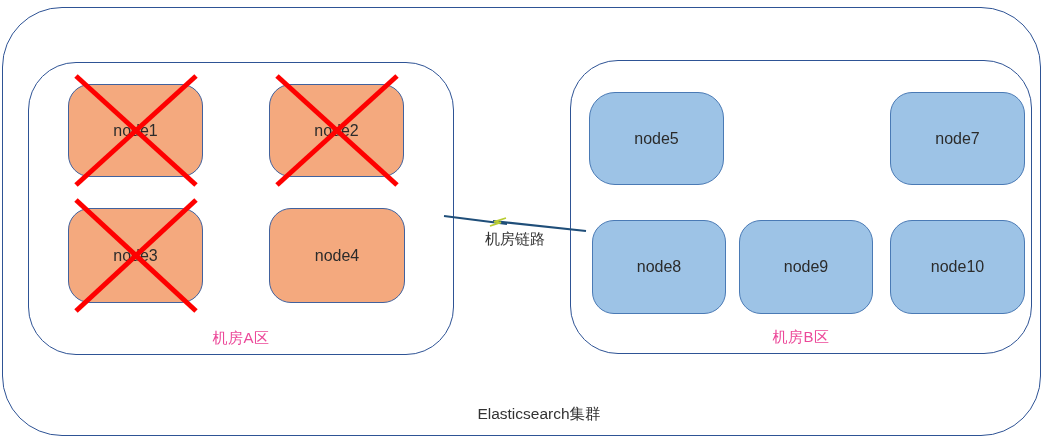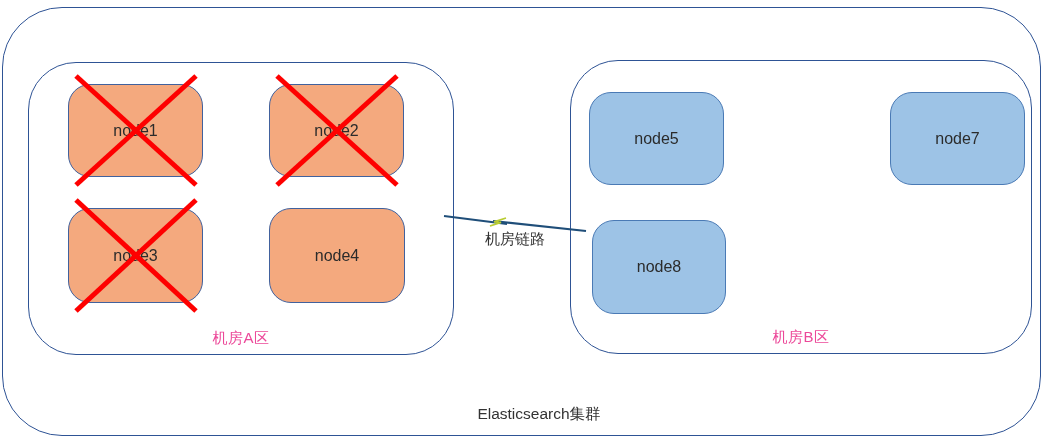--- a/index.html
+++ b/index.html
@@ -19,21 +19,21 @@
   .node{position:absolute;border-radius:22px;display:flex;align-items:center;justify-content:center;
     font-size:16px;color:#2b2b2b;box-sizing:border-box;}
   .node.orange{background:#F4A97E;border:1.3px solid #41619D;}
   .node.blue{background:#9DC3E6;border:1.3px solid #4A7AB5;}
   .node.gold{background:#BF9211;border:1.3px solid #2E5395;}
 
   .n1{left:68px;top:84px;width:135px;height:93px;}
   .n2{left:269px;top:84px;width:135px;height:93px;}
   .n3{left:68px;top:208px;width:135px;height:95px;}
   .n4{left:269px;top:208px;width:136px;height:95px;}
-  .n5{left:589px;top:92px;width:135px;height:93px;}
+  .n5{left:589px;top:92px;width:135px;height:93px;border-radius:26px;}
   .n6{left:739px;top:92px;width:135px;height:93px;}
   .n7{left:890px;top:92px;width:135px;height:93px;}
   .n8{left:592px;top:220px;width:134px;height:94px;}
   .n9{left:739px;top:220px;width:134px;height:94px;}
   .n10{left:890px;top:220px;width:135px;height:94px;}
 
   .master-badge{position:absolute;left:0;right:0;bottom:11px;text-align:center;
     font-size:14px;color:#0d0d0d;}
   .master-badge .star{font-size:17px;vertical-align:-1px;margin-right:1px;}
 
@@ -76,20 +76,26 @@
 
   <div class="node blue n5">
     <span>node5</span>
   </div>
   <div class="node blue n7">
     <span>node7</span>
   </div>
   <div class="node blue n8">
     <span>node8</span>
   </div>
+  <div class="node blue n9">
+    <span>node9</span>
+  </div>
+  <div class="node blue n10">
+    <span>node10</span>
+  </div>
 
   <div class="link-label">机房链路</div>
   <div class="cluster-title">Elasticsearch集群</div>
 
   <svg class="overlay" viewBox="0 0 1046 441">
 
     <g stroke="#FE0000" stroke-width="5">
       <line x1="76" y1="76" x2="196" y2="185"></line>
       <line x1="196" y1="76" x2="76" y2="185"></line>
     </g>

